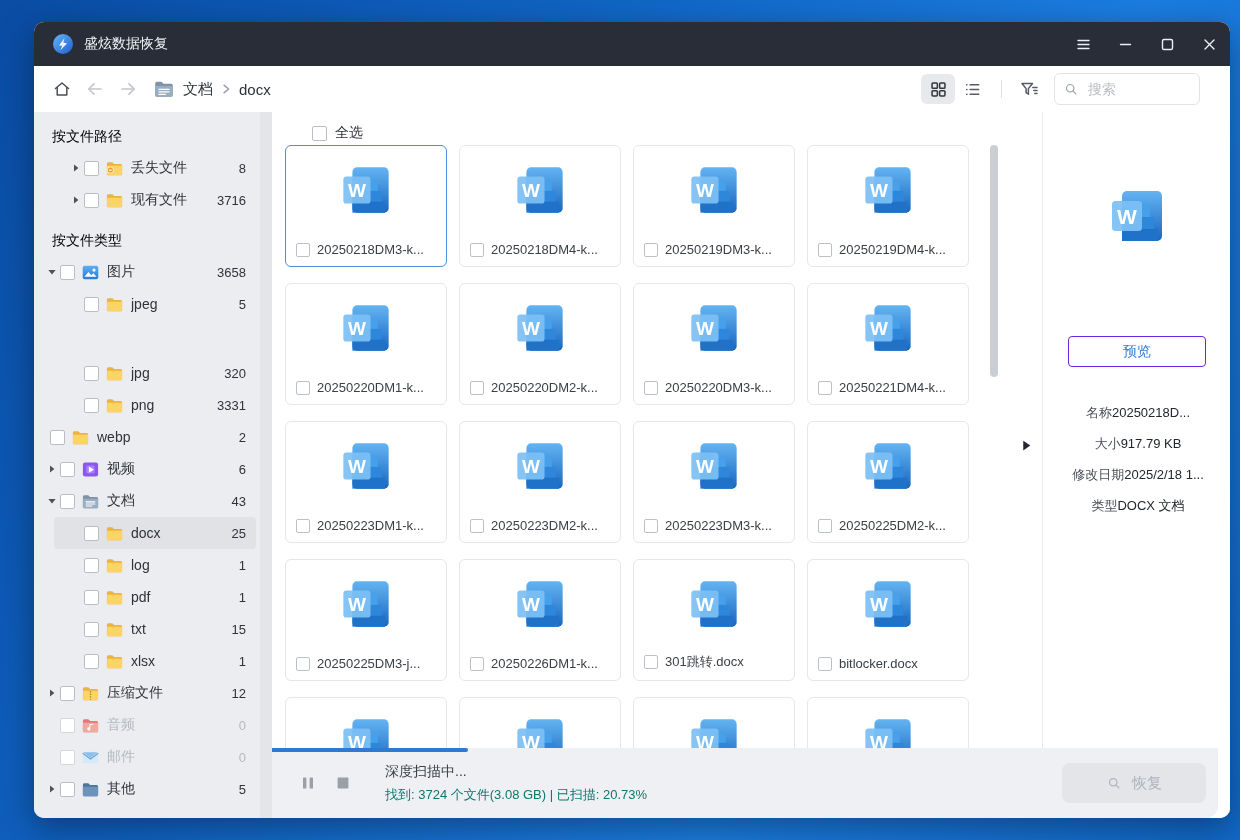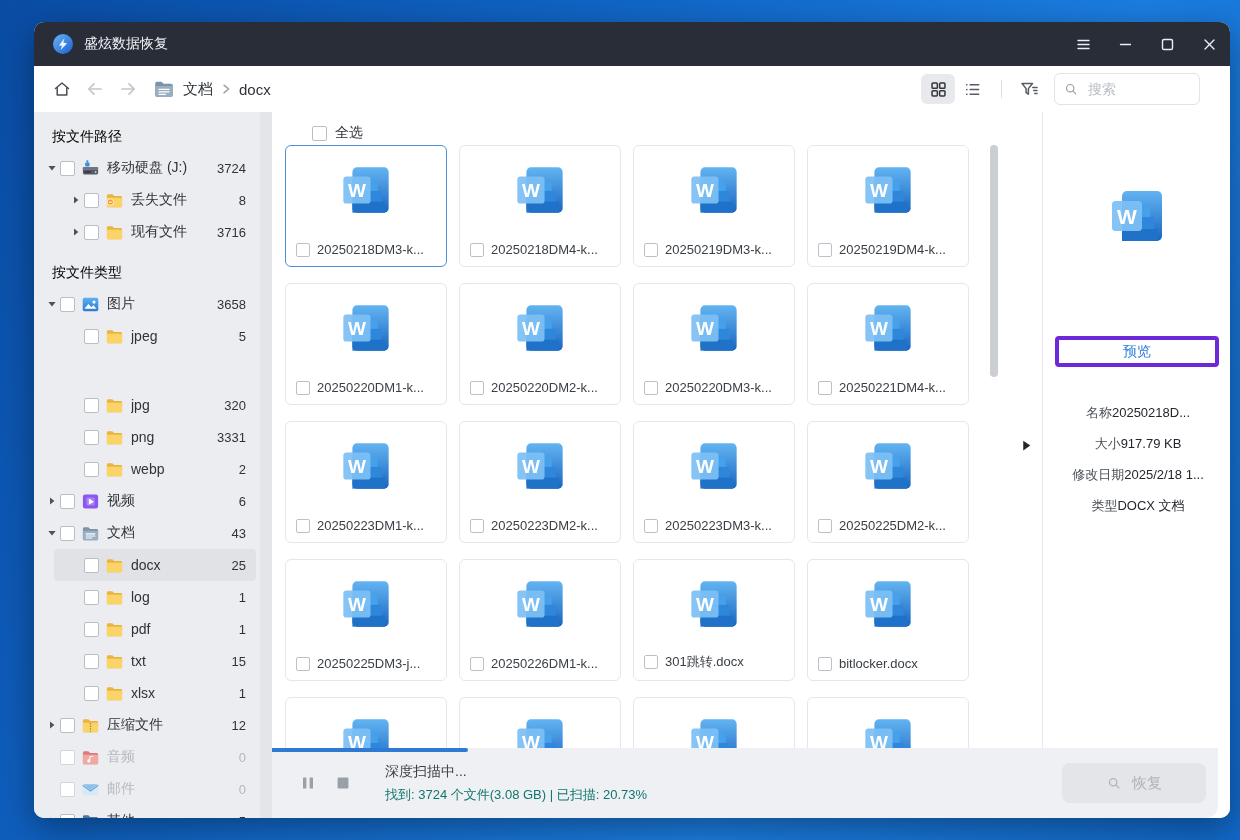--- a/index.html
+++ b/index.html
@@ -58,21 +58,21 @@
   .card{width:162px;height:122px;margin:0 12px 16px 0;border:1px solid #e5e7ea;border-radius:6px;background:#fff;position:relative;box-sizing:border-box;cursor:pointer;}
   .card.selected{border-color:#4a90d9;}
   .card-icn{width:58px;height:58px;margin:15px auto 0;display:block;}
   .card-foot{position:absolute;left:10px;right:8px;bottom:9px;display:flex;align-items:center;}
   .card-check{width:14px;height:14px;border:1px solid #bcc1c8;border-radius:2px;background:#fff;margin-right:7px;flex:none;box-sizing:border-box;}
   .card-name{font-size:13px;color:#3b4046;white-space:nowrap;overflow:hidden;}
   .vscroll{position:absolute;left:718px;top:33px;width:8px;height:232px;background:#cbced3;border-radius:4px;}
   
   .panel{width:188px;border-left:1px solid #e8eaec;background:#fff;flex:none;position:relative;}
   .panel-icn{width:64px;height:64px;margin:72px auto 0;display:block;}
-  .preview-btn{display:block;margin:88px auto 0;width:164px;height:31px;border:4px solid #6d28d9;border-radius:4px;color:#2e7cd6;font-size:14px;background:#fff;cursor:pointer;font-family:inherit;}
+  .preview-btn{display:block;margin:88px auto 0;width:138px;height:31px;border:1px solid #6d28d9;border-radius:4px;color:#2e7cd6;font-size:14px;background:#fff;cursor:pointer;font-family:inherit;}
   .details{margin-top:37px;}
   .detail-row{display:flex;justify-content:center;padding:0 16px 0 18px;margin-bottom:13px;font-size:13px;line-height:18px;}
   .detail-label{color:#4a4f57;}
   .detail-value{color:#23272d;text-align:right;}
   .collapse-arrow{position:absolute;left:986px;top:326px;width:13px;height:13px;cursor:pointer;z-index:7;}
   
   .statusbar{position:absolute;left:238px;right:12px;bottom:0;height:70px;background:#eef0f3;
     border-radius:0 0 12px 0;display:flex;align-items:center;padding:0 10px 0 28px;z-index:6;box-sizing:border-box;}
   .progress-track{position:absolute;left:0;top:0;height:4px;width:100%;}
   .progress-fill{height:100%;background:#2e7ad2;border-radius:0 2px 2px 0;}
@@ -194,40 +194,20 @@
             </svg>
           <input class="search-input" placeholder="搜索" style="">
         </span>
       </div>
     </div>
 
     <div class="wbody">
       <div class="sidebar">
         <div>
             <div class="sb-header">按文件路径</div>
-            <div class="sb-row" style="padding-left: 10px;">
-              <span class="caret">
-                <svg viewBox="0 0 10 10">
-                  <path d="M1.4 3l3.6 4.4L8.6 3z" fill="#4d525a"></path>
-                </svg>
-              </span>
-              <span class="sb-check"></span>
-              <span class="sb-icn">
-                <svg viewBox="0 0 20 20">
-                  <path d="M5.6 2.2h2.2M6.7 1.2v2.8" stroke="#3f8fe0" stroke-width="1.2"></path>
-                  <rect x="4.4" y="3.6" width="4.6" height="4.2" rx=".8" fill="#3f8fe0"></rect>
-                  <rect x="2" y="8.6" width="16" height="7.6" rx="1.4" fill="#545b66"></rect>
-                  <rect x="2" y="8.6" width="16" height="3" fill="#6f7683"></rect>
-                  <rect x="3.6" y="13" width="7" height="1.4" rx=".7" fill="#2d3340"></rect>
-                  <circle cx="15.4" cy="13.7" r="1" fill="#cdd3da"></circle>
-                </svg>
-              </span>
-              <span class="sb-label">移动硬盘 (J:)</span>
-              <span class="sb-count">3724</span>
-            </div>
             <div class="sb-row" style="padding-left: 34px;">
               <span class="caret">
                 <svg viewBox="0 0 10 10">
                   <path d="M3 1.4L7.4 5 3 8.6z" fill="#4d525a"></path>
                 </svg>
               </span>
               <span class="sb-check"></span>
               <span class="sb-icn">
                 <svg viewBox="0 0 20 20">
                   <path d="M2 5c0-.9.7-1.6 1.6-1.6h4.1l1.9 1.9h6.8c.9 0 1.6.7 1.6 1.6v8.5c0 .9-.7 1.6-1.6 1.6H3.6c-.9 0-1.6-.7-1.6-1.6z" fill="#edb33f"></path>
@@ -308,21 +288,21 @@
               <span class="sb-check"></span>
               <span class="sb-icn">
                 <svg viewBox="0 0 20 20">
                   <path d="M2 5c0-.9.7-1.6 1.6-1.6h4.1l1.9 1.9h6.8c.9 0 1.6.7 1.6 1.6v8.5c0 .9-.7 1.6-1.6 1.6H3.6c-.9 0-1.6-.7-1.6-1.6z" fill="#edb33f"></path>
                   <path d="M2 7.2h16v8.2c0 .9-.7 1.6-1.6 1.6H3.6c-.9 0-1.6-.7-1.6-1.6z" fill="#fbd468"></path>
                 </svg>
               </span>
               <span class="sb-label">png</span>
               <span class="sb-count">3331</span>
             </div>
-            <div class="sb-row" style="padding-left: 34px;">
+            <div class="sb-row" style="">
               <span class="caret"></span>
               <span class="sb-check"></span>
               <span class="sb-icn">
                 <svg viewBox="0 0 20 20">
                   <path d="M2 5c0-.9.7-1.6 1.6-1.6h4.1l1.9 1.9h6.8c.9 0 1.6.7 1.6 1.6v8.5c0 .9-.7 1.6-1.6 1.6H3.6c-.9 0-1.6-.7-1.6-1.6z" fill="#edb33f"></path>
                   <path d="M2 7.2h16v8.2c0 .9-.7 1.6-1.6 1.6H3.6c-.9 0-1.6-.7-1.6-1.6z" fill="#fbd468"></path>
                 </svg>
               </span>
               <span class="sb-label">webp</span>
               <span class="sb-count">2</span>

